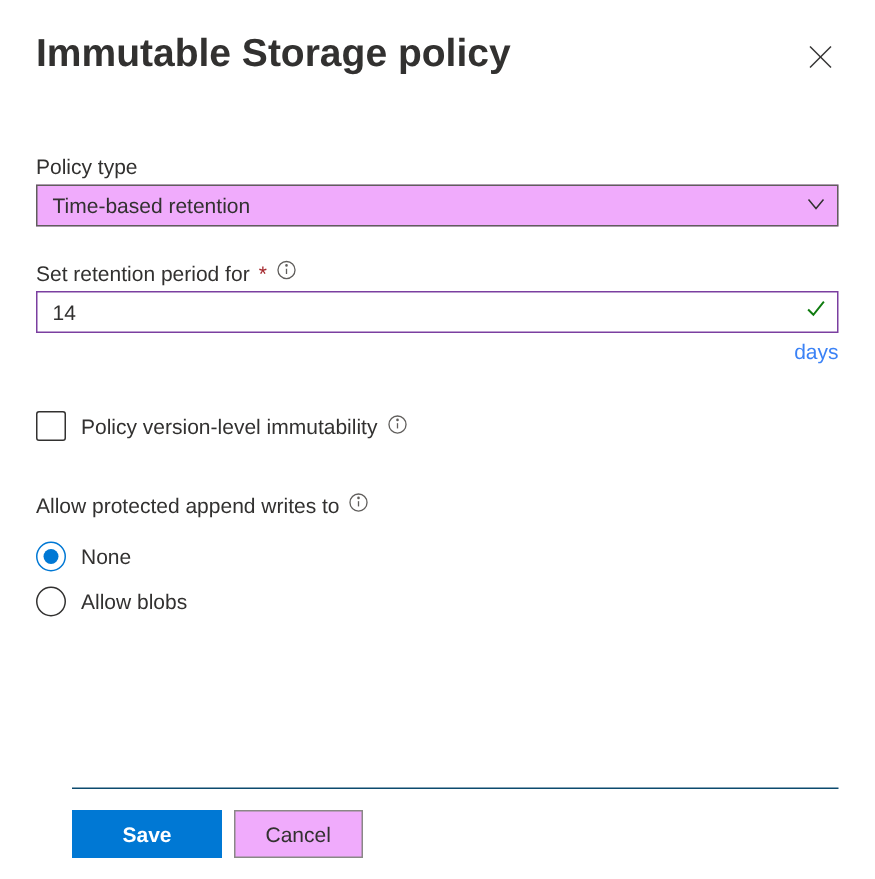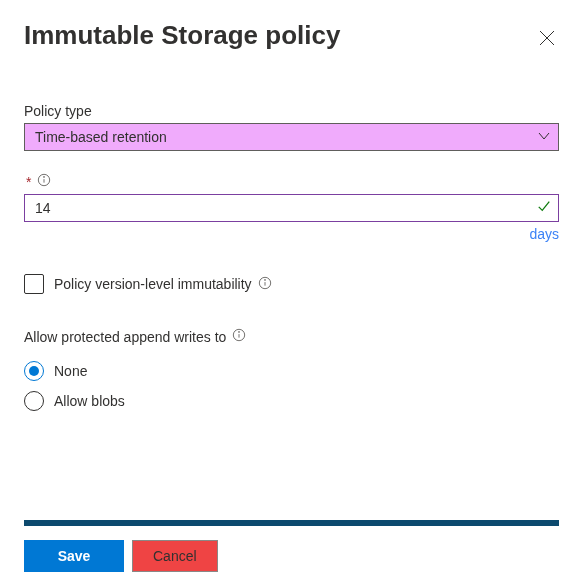--- a/index.html
+++ b/index.html
@@ -158,33 +158,34 @@
   .radio.selected::after {
     content: "";
     width: 10px;
     height: 10px;
     background: #0078d4;
     border-radius: 50%;
   }
   .radio-label { font-size: 14px; }
   .footer {
     margin-top: auto;
-    border-top: 6px solid #0c4a6e;
+    border-top: 1px solid #0c4a6e;
     padding: 14px 0;
     display: flex;
     gap: 8px;
+    margin-left: 24px;
   }
   .btn {
     height: 32px;
     padding: 0 20px;
     font-size: 14px;
     font-family: inherit;
     cursor: pointer;
     border: 1px solid #8a8886;
-    background: #ef4444;
+    background: #f0abfc;
     color: #323130;
   }
   .btn.primary {
     background: #0078d4;
     border-color: #0078d4;
     color: #fff;
     font-weight: 600;
     min-width: 100px;
   }
 </style>
@@ -210,20 +211,21 @@
       <span class="chev">
         <svg width="12" height="12" viewBox="0 0 12 12" fill="none" stroke="currentColor" stroke-width="1">
           <polyline points="1,3 6,9 11,3"></polyline>
         </svg>
       </span>
     </div>
   </div>
 
   <div class="field">
     <div class="field-label">
+      <span>Set retention period for</span>
       <span class="req">*</span>
       <span>
         <svg class="info-icon" viewBox="0 0 16 16" fill="none" stroke="currentColor" stroke-width="1">
           <circle cx="8" cy="8" r="6.5"></circle>
             <line x1="8" y1="7" x2="8" y2="11"></line>
             <circle cx="8" cy="4.5" r="0.5" fill="currentColor"></circle>
         </svg>
       </span>
     </div>
     <div class="text-input-wrap">

